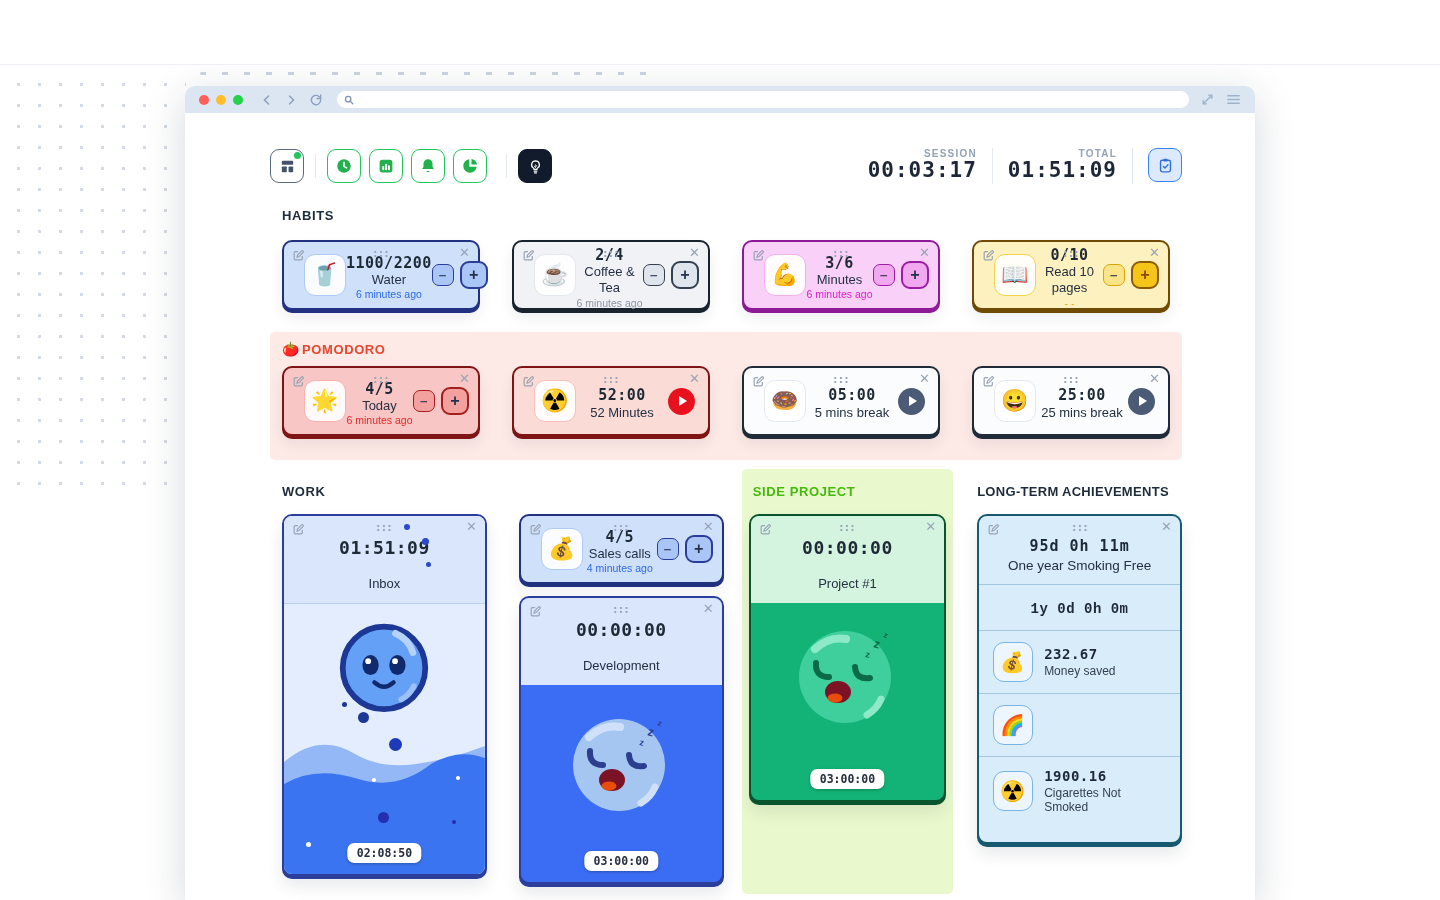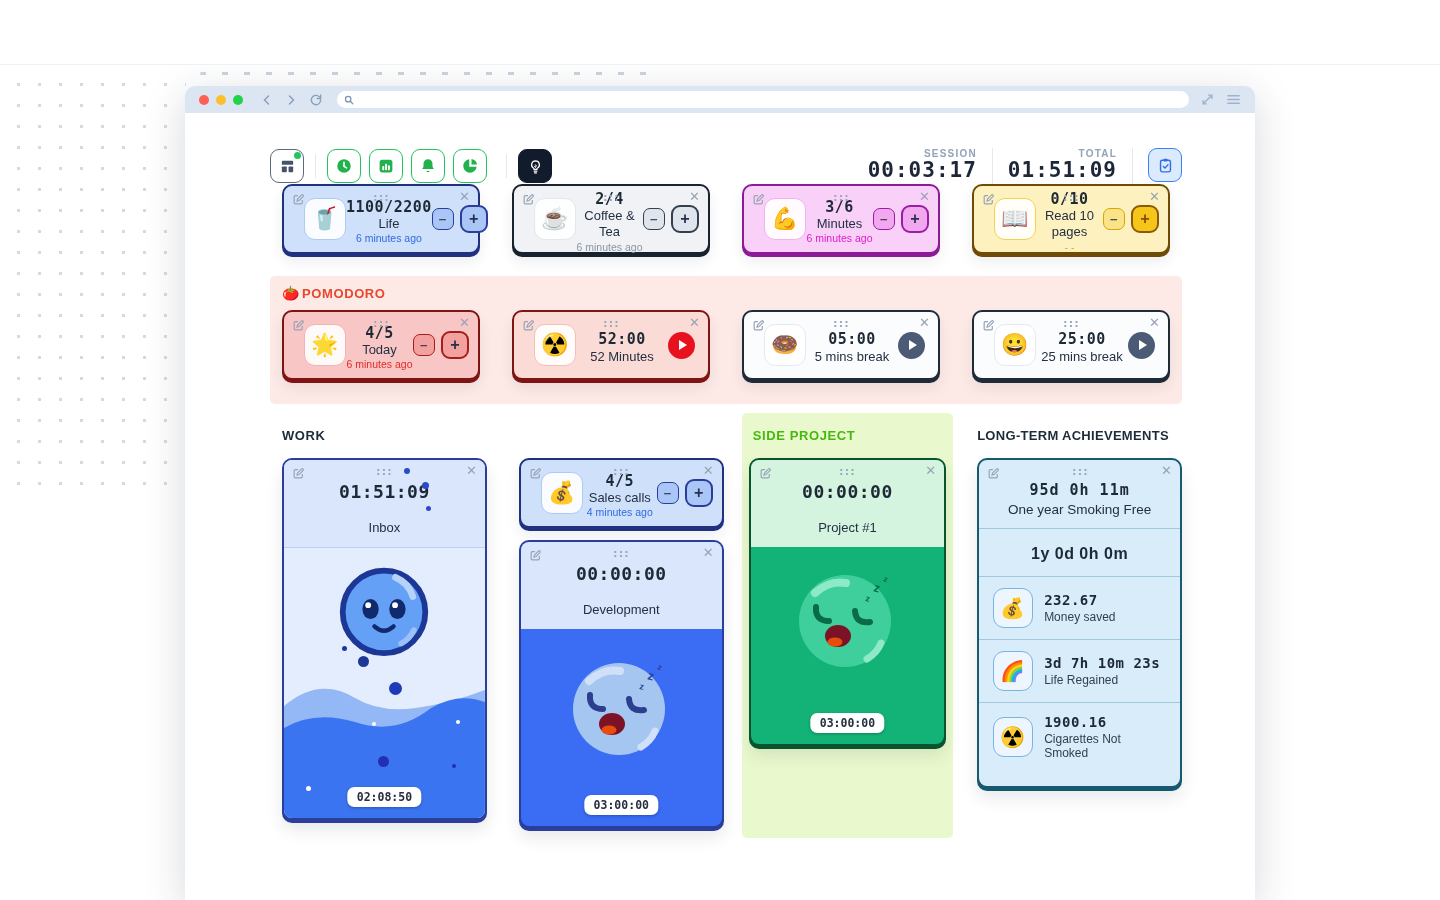--- a/index.html
+++ b/index.html
@@ -134,21 +134,21 @@
 
   
   .ach{border:2.5px solid #17596f;border-radius:10px;background:#d9ecfa;box-shadow:0 3px 0 #17596f,0 10px 16px rgba(30,41,59,.10);
     position:relative;overflow:hidden;box-sizing:border-box;height:330px;}
   .ach .sec{border-top:1.5px solid #a3c8de;padding:11px 14px;}
   .ach .sec.first{border-top:none;text-align:center;padding:21px 10px 11px;}
   .ach .hval{font-family:"DejaVu Sans Mono",monospace;font-size:15px;font-weight:700;color:#1e2936;letter-spacing:1px;}
   .ach .hlbl{font-size:13.5px;color:#243042;margin-top:3px;}
   .ach .sec.pct{text-align:center;padding:13px 10px;}
   .ach .pval{font-size:27px;font-weight:700;color:#1b6dc6;}
-  .ach .pdur{font-family:Liberation Sans, sans-serif;font-size:16px;font-weight:700;color:#1e2936;margin-top:3px;letter-spacing:.5px;}
+  .ach .pdur{font-family:Liberation Mono, monospace;font-size:14px;font-weight:700;color:#1e2936;margin-top:3px;letter-spacing:.5px;}
   .ach .row{display:flex;align-items:center;}
   .ach .ribox{width:40px;height:40px;border-radius:11px;background:#edf6fe;border:1.6px solid #7ab4e4;
     display:flex;align-items:center;justify-content:center;font-size:20px;margin-right:11px;box-sizing:border-box;flex:0 0 auto;}
   .ach .rval{font-family:"DejaVu Sans Mono",monospace;font-size:14px;font-weight:700;color:#1e2936;letter-spacing:.5px;}
   .ach .rlbl{font-size:12px;color:#33414f;margin-top:2px;}
 </style>
 </head>
 <body>
 
 <header class="nav">
@@ -253,35 +253,36 @@
           <div class="clipbtn">
             <svg width="17" height="17" viewBox="0 0 24 24">
                 <rect x="5" y="4.5" width="14" height="16.5" rx="2.5" fill="none" stroke="#2f6fe0" stroke-width="2"></rect>
                 <rect x="9" y="2.5" width="6" height="4" rx="1.5" fill="#2f6fe0"></rect>
                 <path d="M9 13.5 l2.2 2.2 L15.5 11" fill="none" stroke="#2f6fe0" stroke-width="2" stroke-linecap="round" stroke-linejoin="round"></path>
               </svg>
           </div>
         </div>
       </div>
 
+      <div class="sec-label habits-label">HABITS</div>
       <div class="grid">
 
         <div class="card t-blue">
           <svg class="edit" viewBox="0 0 24 24">
               <path d="M11 5H6a2 2 0 0 0-2 2v11a2 2 0 0 0 2 2h11a2 2 0 0 0 2-2v-5" fill="none" stroke="currentColor" stroke-width="2.2"></path>
               <path d="M17.8 3.6a2 2 0 0 1 2.8 2.8L13 14l-3.7.9.9-3.7z" fill="none" stroke="currentColor" stroke-width="2.2"></path>
             </svg>
           <span class="grip"></span>
           <span class="close"></span>
           <div class="icbox">
               <span>🥤</span>
             </div>
           <div class="mid">
             <div class="val">1100/2200</div>
-            <div class="nm">Life</div>
+            <div class="nm">Water</div>
             <div class="tm">6 minutes ago</div>
           </div>
           <div class="ctr">
             <button class="bminus">−</button>
             <button class="bplus">+</button>
           </div>
         </div>
 
         <div class="card t-gray">
           <svg class="edit" viewBox="0 0 24 24">
@@ -584,24 +585,20 @@
                 </div>
               <div>
                 <div class="rval">232.67</div>
                 <div class="rlbl">Money saved</div>
               </div>
             </div>
             <div class="sec row">
               <div class="ribox">
                   <span>🌈</span>
                 </div>
-              <div>
-                <div class="rval">3d 7h 10m 23s</div>
-                <div class="rlbl">Life Regained</div>
-              </div>
             </div>
             <div class="sec row">
               <div class="ribox">
                   <span>☢️</span>
                 </div>
               <div>
                 <div class="rval">1900.16</div>
                 <div class="rlbl">Cigarettes Not Smoked</div>
               </div>
             </div>

